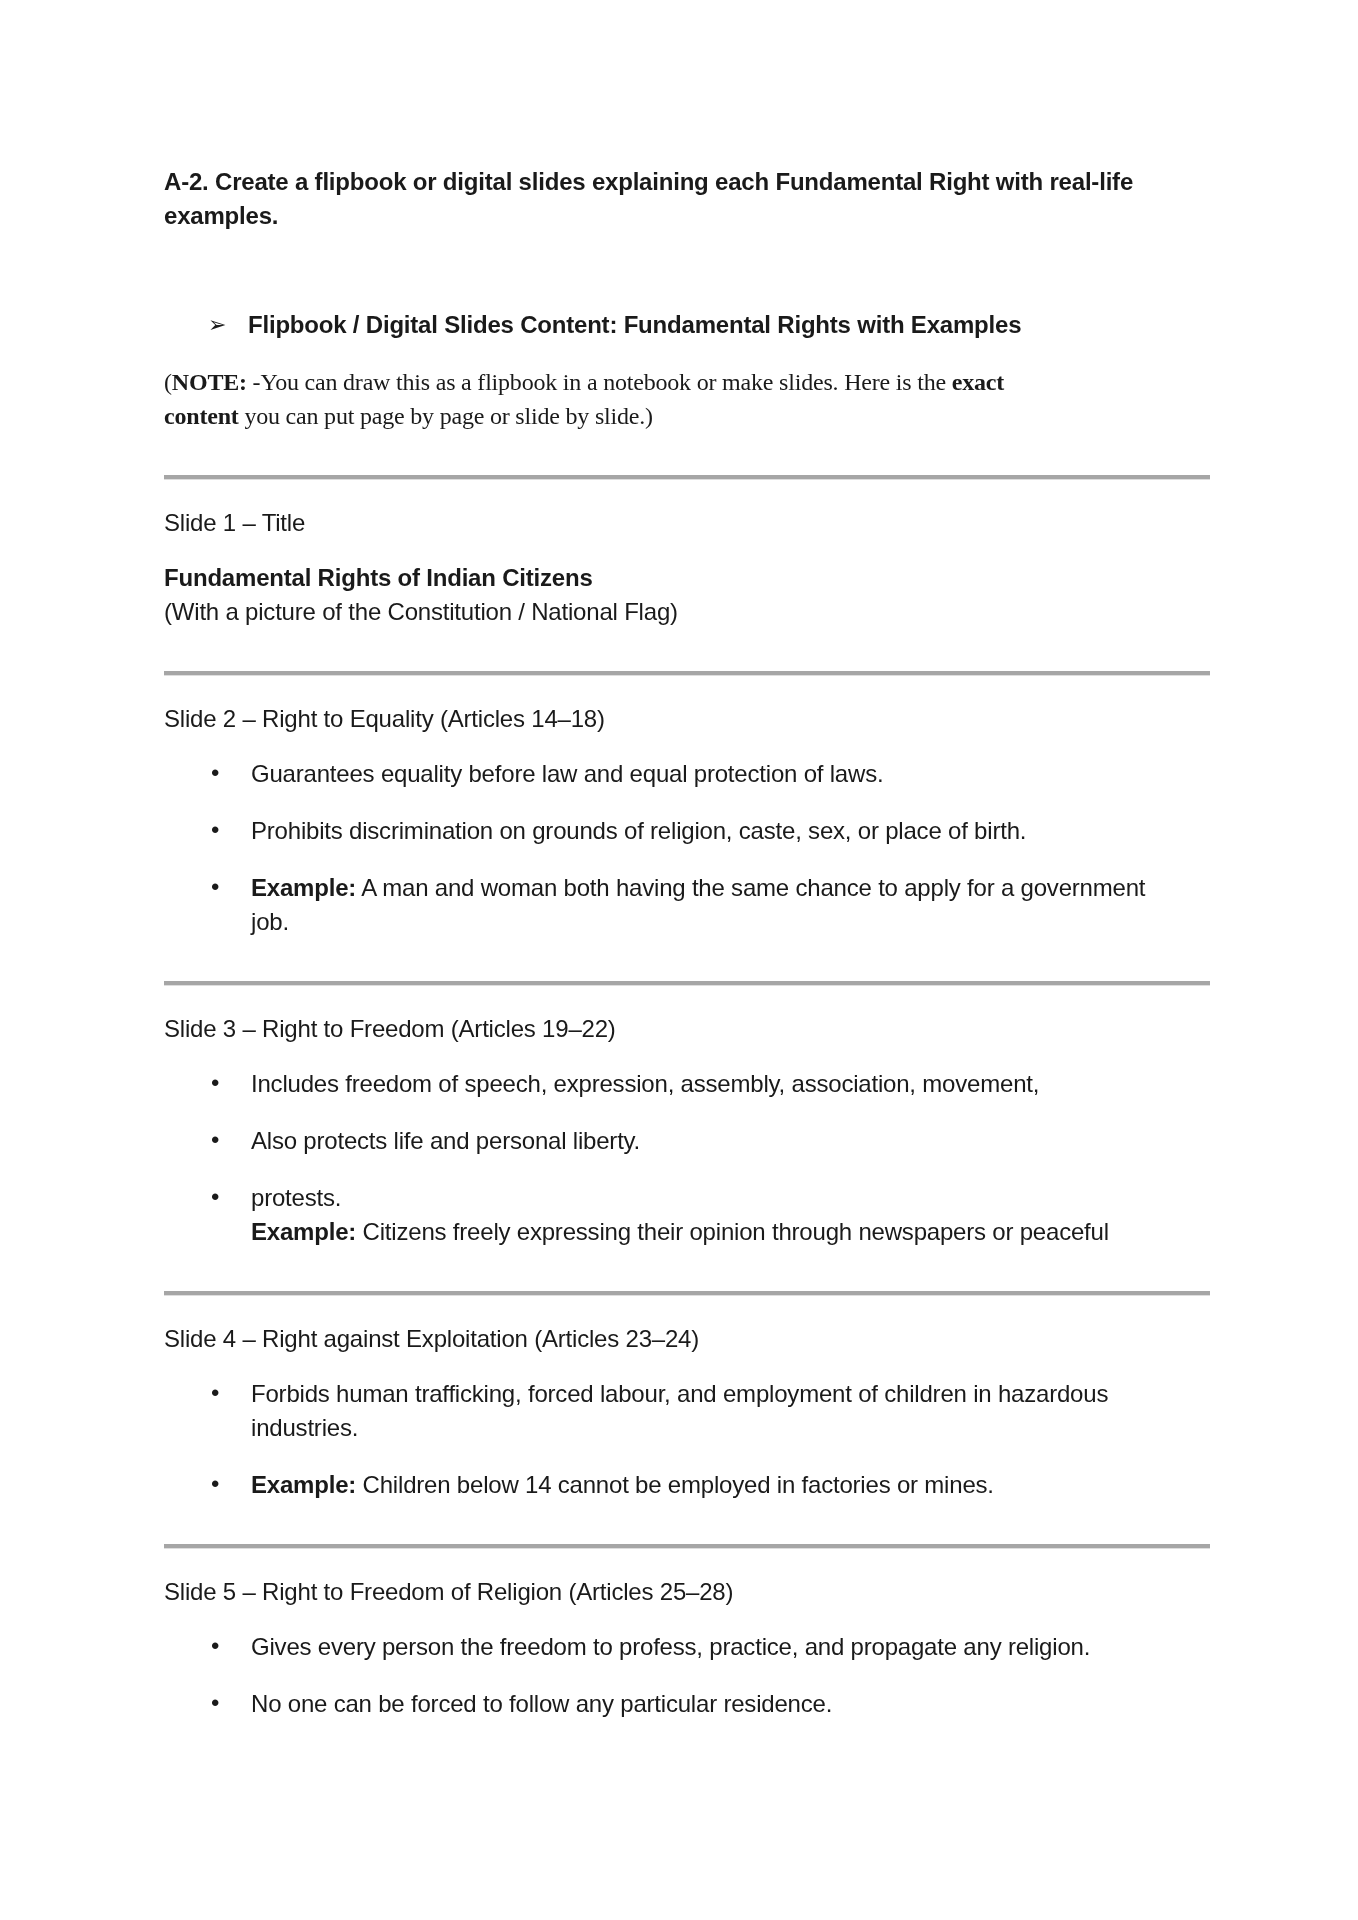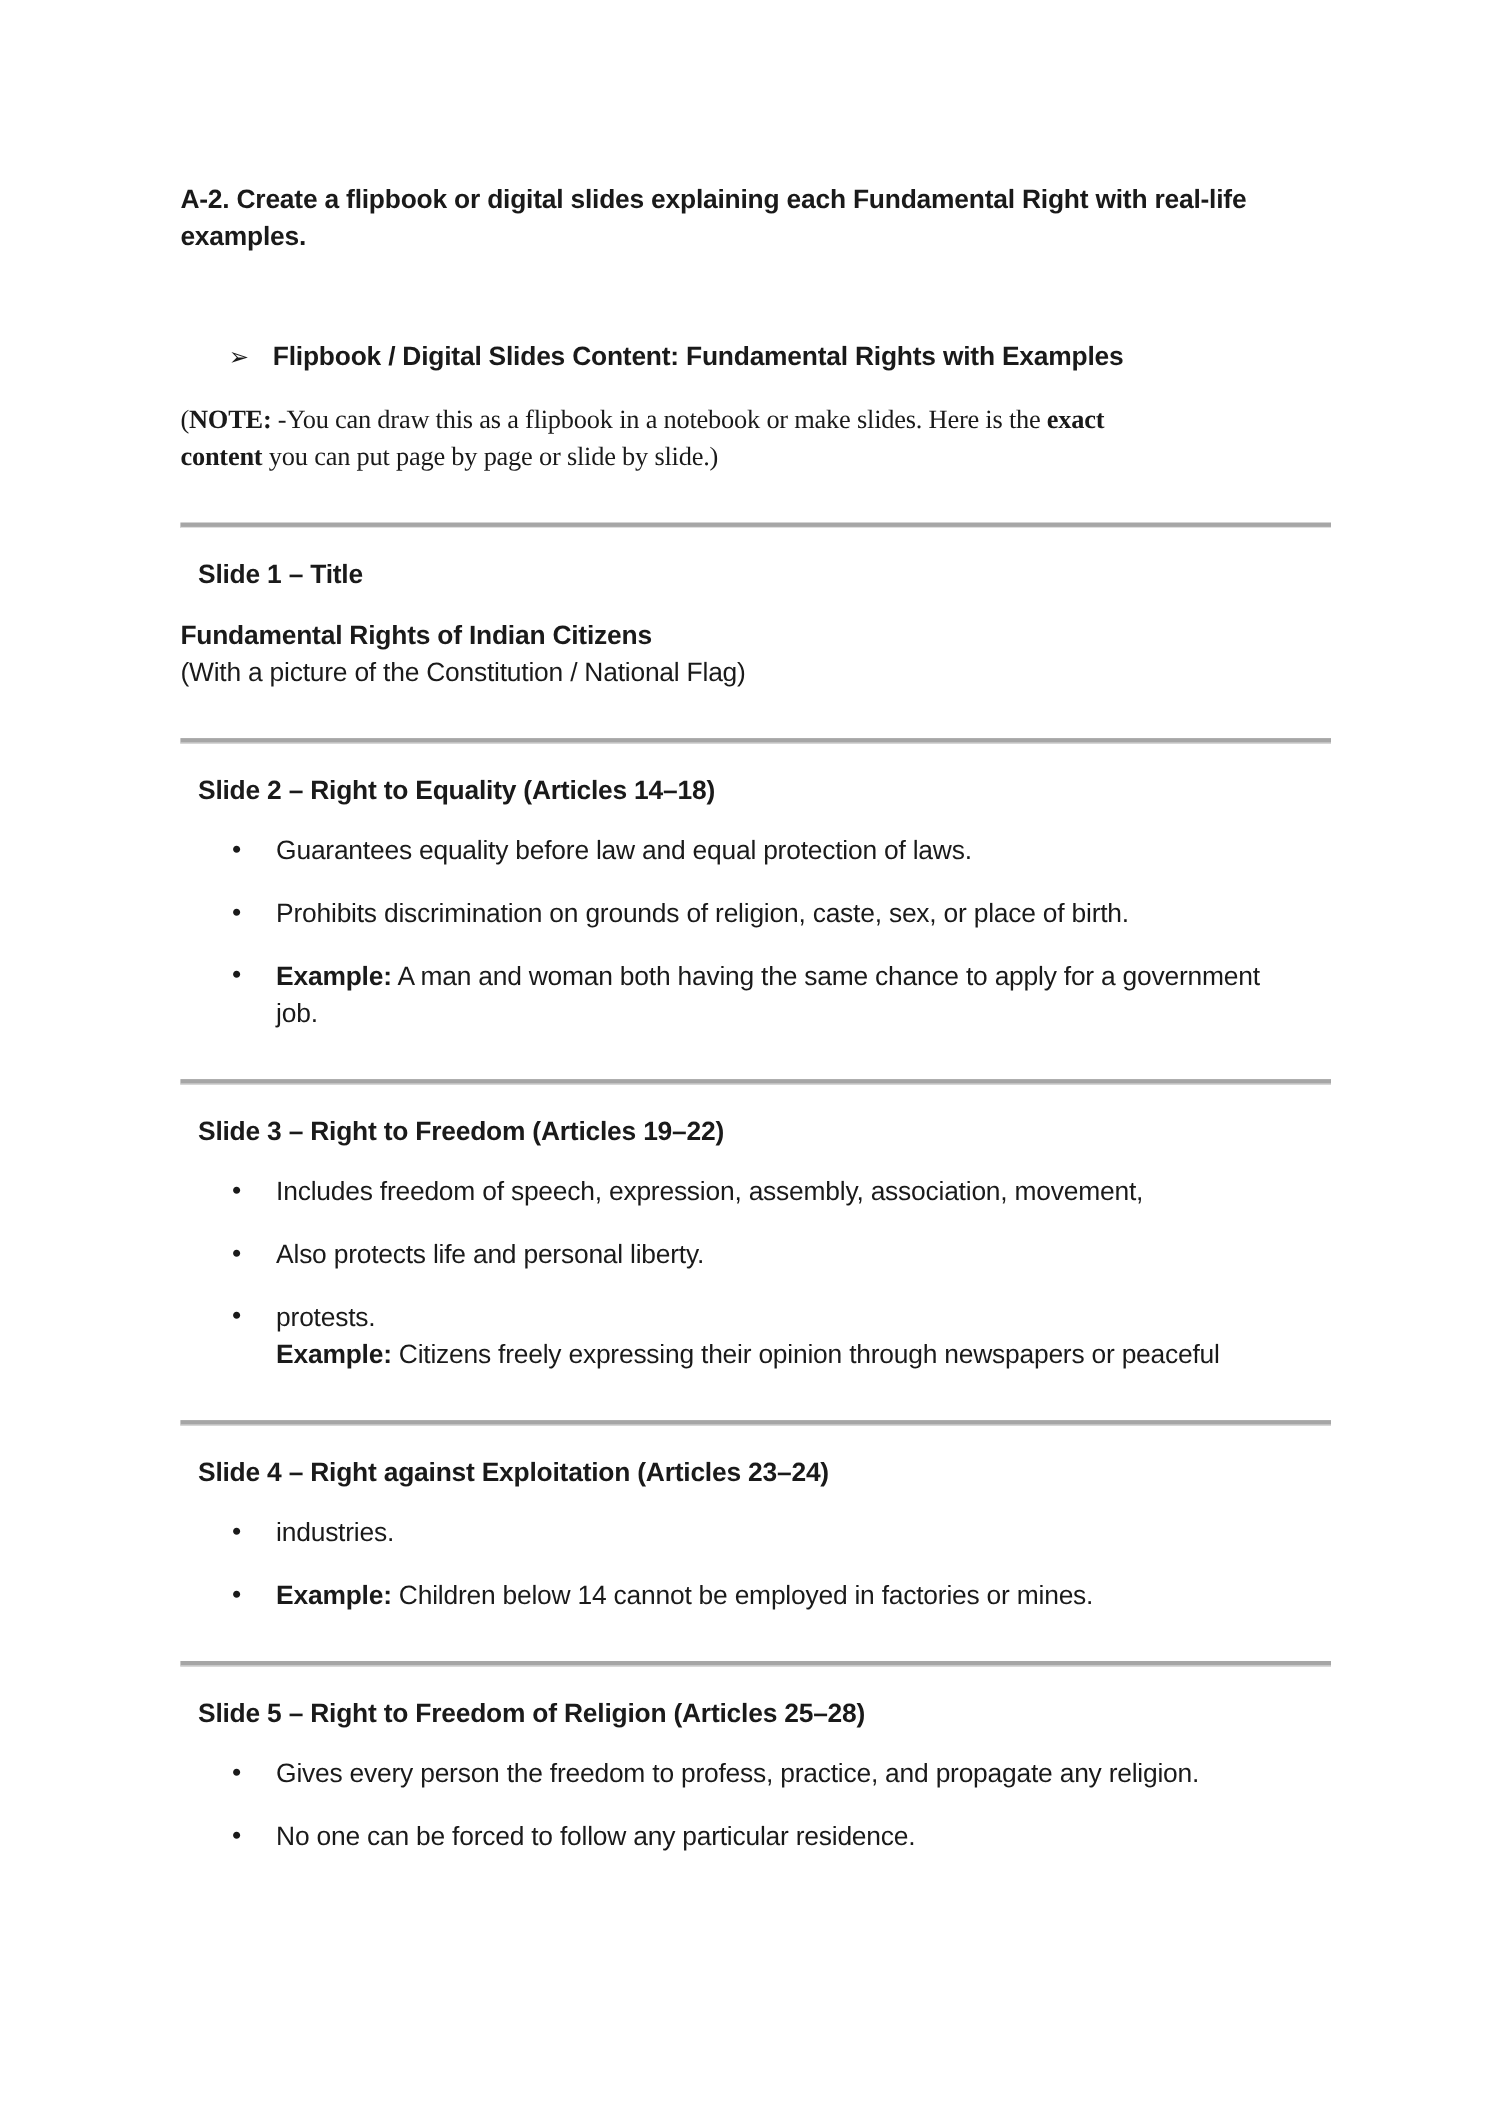--- a/index.html
+++ b/index.html
@@ -29,21 +29,21 @@
     position:absolute;left:44px;top:0;
     font-weight:normal;font-size:22px;
   }
   .note-para{margin:0 0 0 0;font-family:Liberation Serif, serif;}
   .rule{
     height:4px;background:var(--divider);
     border-bottom:1px solid #dedede;
     margin:42px 0 26px 0;
     width:1046px;
   }
-  .slide-heading{font-weight:bold;margin:0 0 21px 16px;}
+  .slide-heading{font-weight:normal;margin:0 0 21px 0;}
   .bullet{position:relative;padding-left:87px;margin:0 0 23px 0;}
   .bullet:last-child{margin-bottom:0;}
   .bullet .marker{
     position:absolute;left:47px;top:-1px;
   }
 </style>
 </head>
 <body>
 
 <div class="page">
@@ -108,20 +108,21 @@
       <span class="line"><span class="bold">Example:</span><span> Citizens freely expressing their opinion through newspapers or peaceful</span></span>
     </div>
   </div>
 
   <div class="rule"></div>
 
   <div class="para slide-heading">Slide 4 – Right against Exploitation (Articles 23–24)</div>
   <div>
     <div class="bullet">
       <span class="marker">•</span>
+      <span class="line">Forbids human trafficking, forced labour, and employment of children in hazardous</span>
       <span class="line">industries.</span>
     </div>
     <div class="bullet">
       <span class="marker">•</span>
       <span class="line"><span class="bold">Example:</span><span> Children below 14 cannot be employed in factories or mines.</span></span>
     </div>
   </div>
 
   <div class="rule"></div>
 

